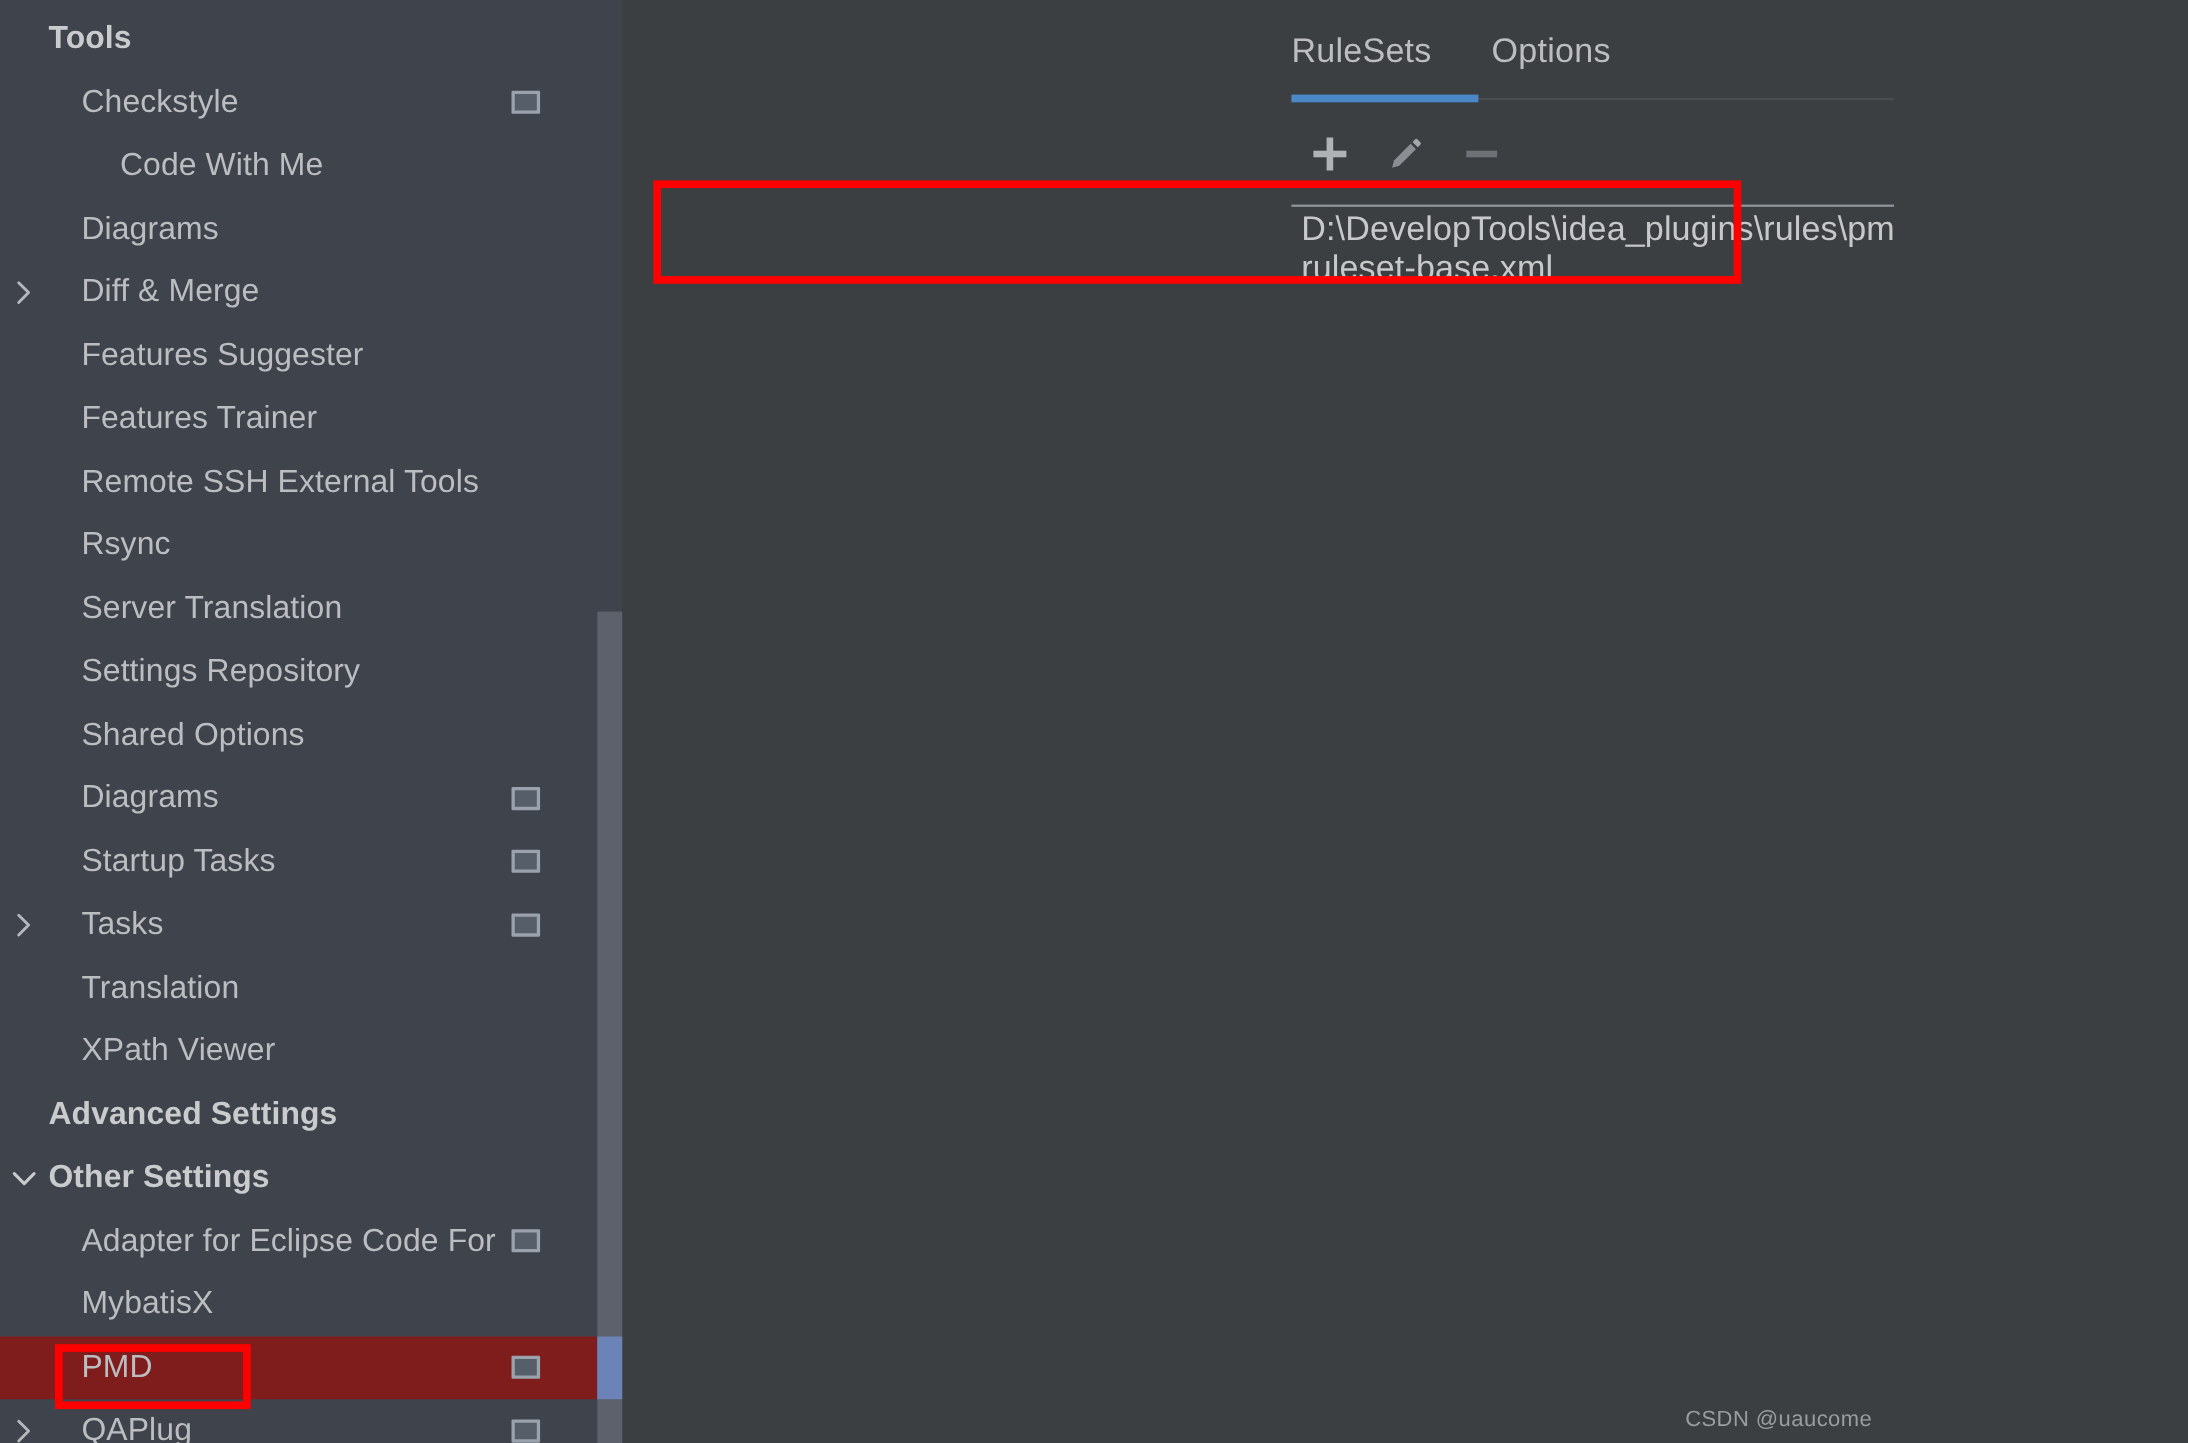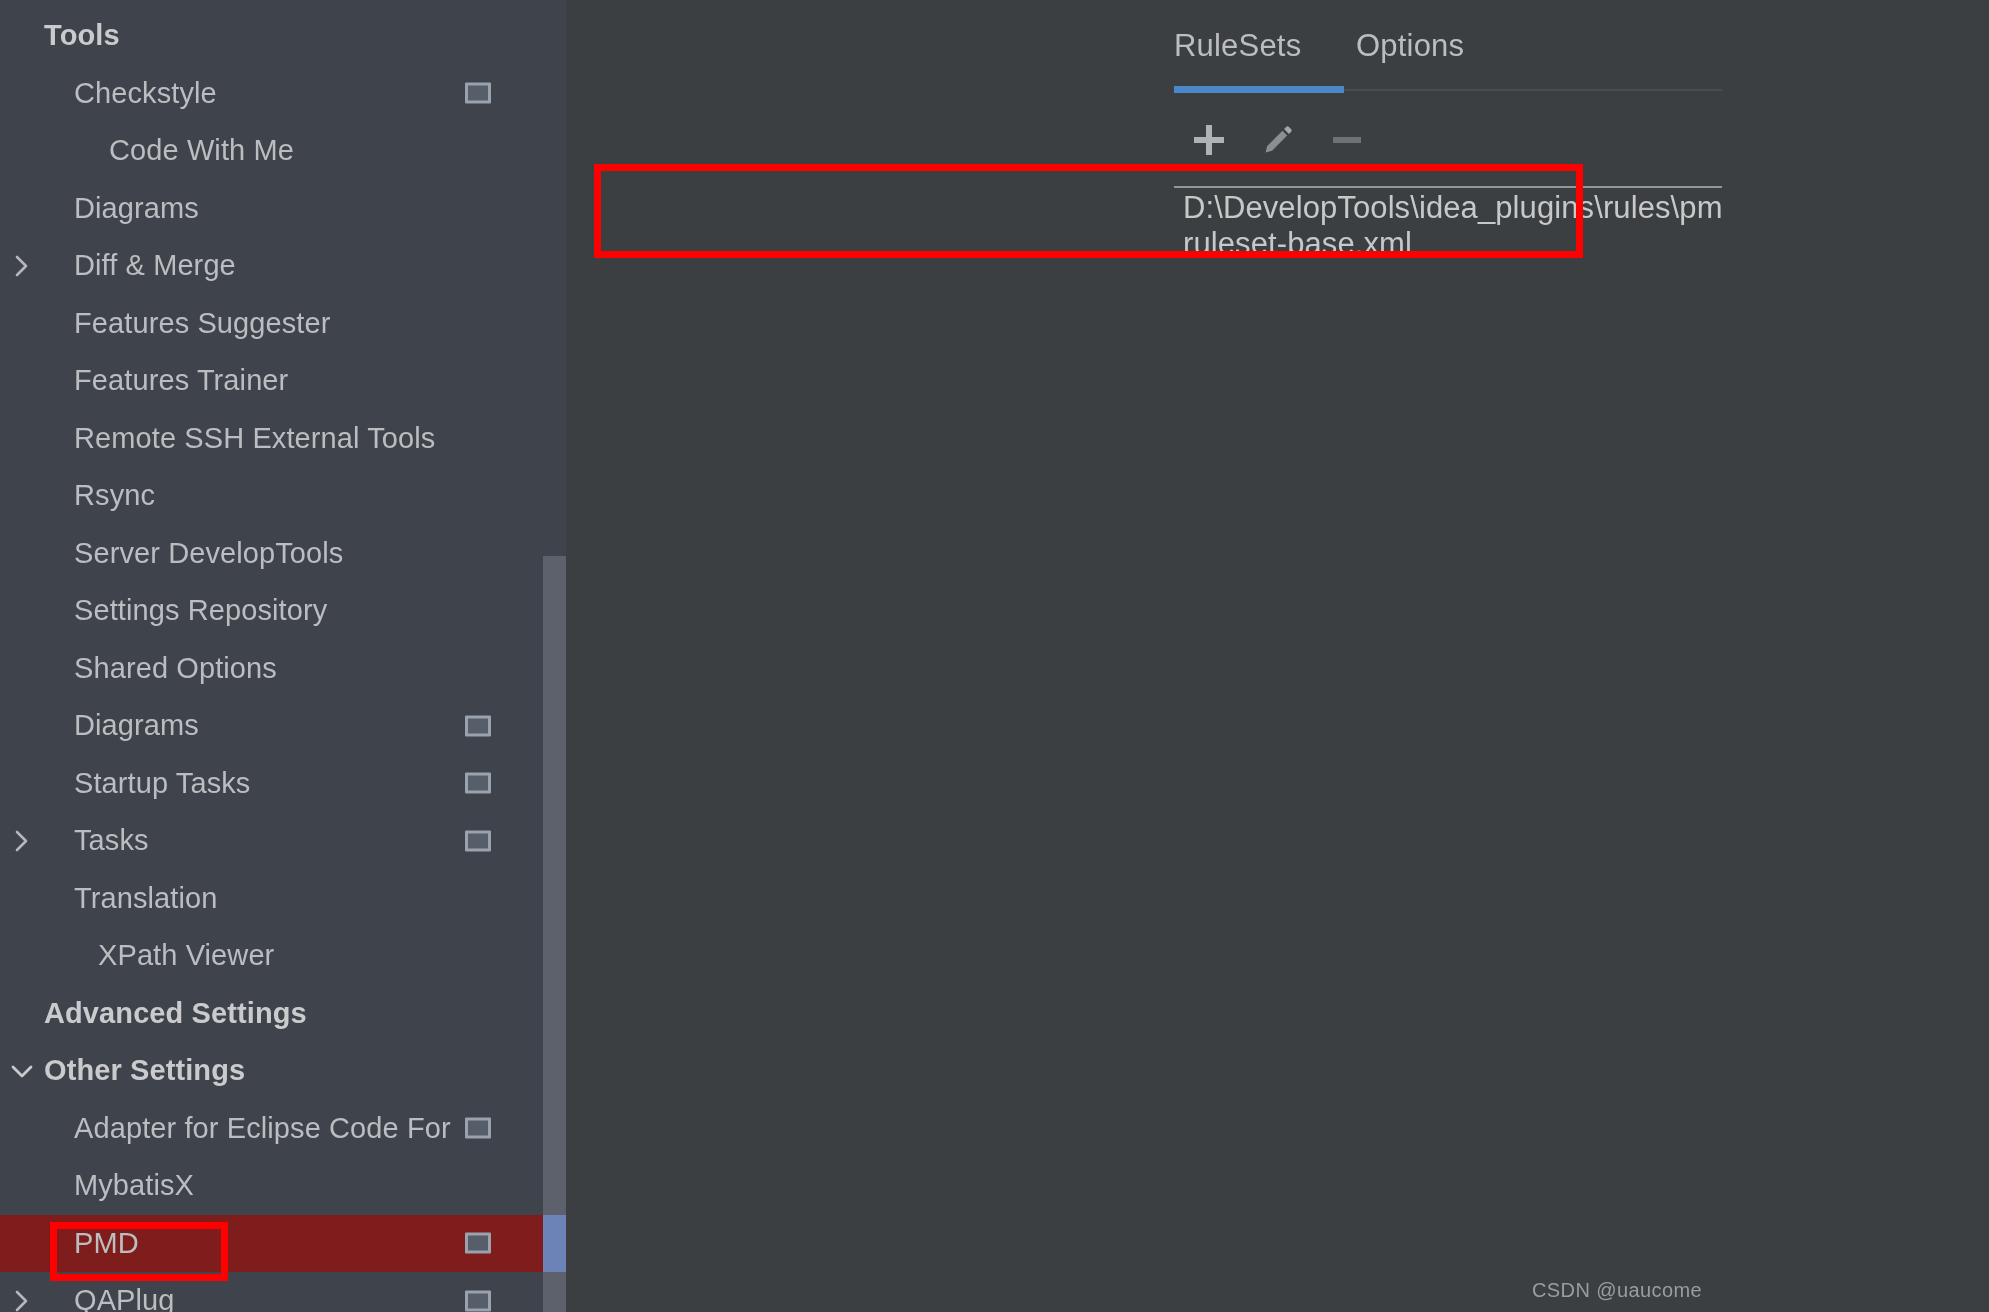--- a/index.html
+++ b/index.html
@@ -252,21 +252,21 @@
         <div class="tree-row" style="position:absolute;left:0;right:0;top:409.5px;">
           <span class="tw empty"></span>
           <span class="lbl indent-1">Remote SSH External Tools</span>
         </div>
         <div class="tree-row" style="position:absolute;left:0;right:0;top:467px;">
           <span class="tw empty"></span>
           <span class="lbl indent-1">Rsync</span>
         </div>
         <div class="tree-row" style="position:absolute;left:0;right:0;top:524.5px;">
           <span class="tw empty"></span>
-          <span class="lbl indent-1">Server DevelopTools</span>
+          <span class="lbl indent-1">Server Translation</span>
         </div>
         <div class="tree-row" style="position:absolute;left:0;right:0;top:582px;">
           <span class="tw empty"></span>
           <span class="lbl indent-1">Settings Repository</span>
         </div>
         <div class="tree-row" style="position:absolute;left:0;right:0;top:639.5px;">
           <span class="tw empty"></span>
           <span class="lbl indent-1">Shared Options</span>
         </div>
         <div class="tree-row" style="position:absolute;left:0;right:0;top:697px;">
@@ -285,21 +285,21 @@
               <path d="M4 5 L13 14 L4 23" fill="none" stroke="#b4b7bb" stroke-width="2.6" stroke-linecap="round" stroke-linejoin="round"></path>
             </svg>
           </span>
           <span class="lbl indent-1">Tasks</span>
           <span class="plugin-icon"></span>
         </div>
         <div class="tree-row" style="position:absolute;left:0;right:0;top:869.5px;">
           <span class="tw empty"></span>
           <span class="lbl indent-1">Translation</span>
         </div>
-        <div class="tree-row" style="position:absolute;left:0;right:0;top:927px;margin-left:24px;">
+        <div class="tree-row" style="position:absolute;left:0;right:0;top:927px;">
           <span class="tw empty"></span>
           <span class="lbl indent-1">XPath Viewer</span>
         </div>
         <div class="tree-row" style="position:absolute;left:0;right:0;top:984.5px;">
           <span class="tw empty"></span>
           <span class="lbl group indent-0">Advanced Settings</span>
         </div>
         <div class="tree-row" style="position:absolute;left:0;right:0;top:1042px;">
           <span class="tw">
             <svg width="28" height="18" viewBox="0 0 28 18">

